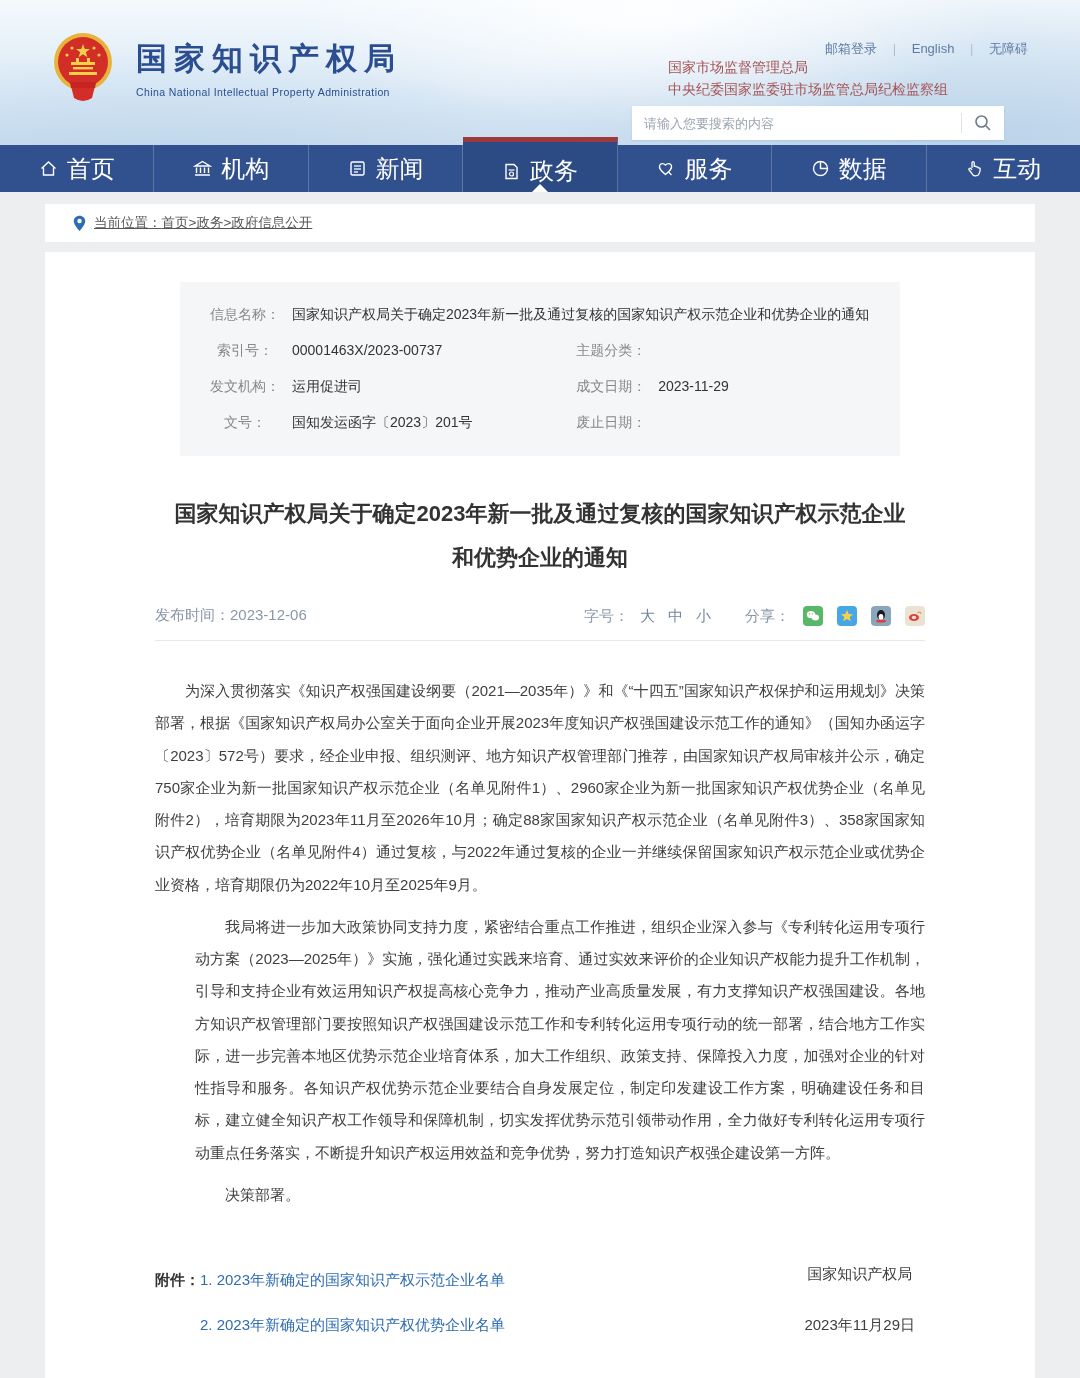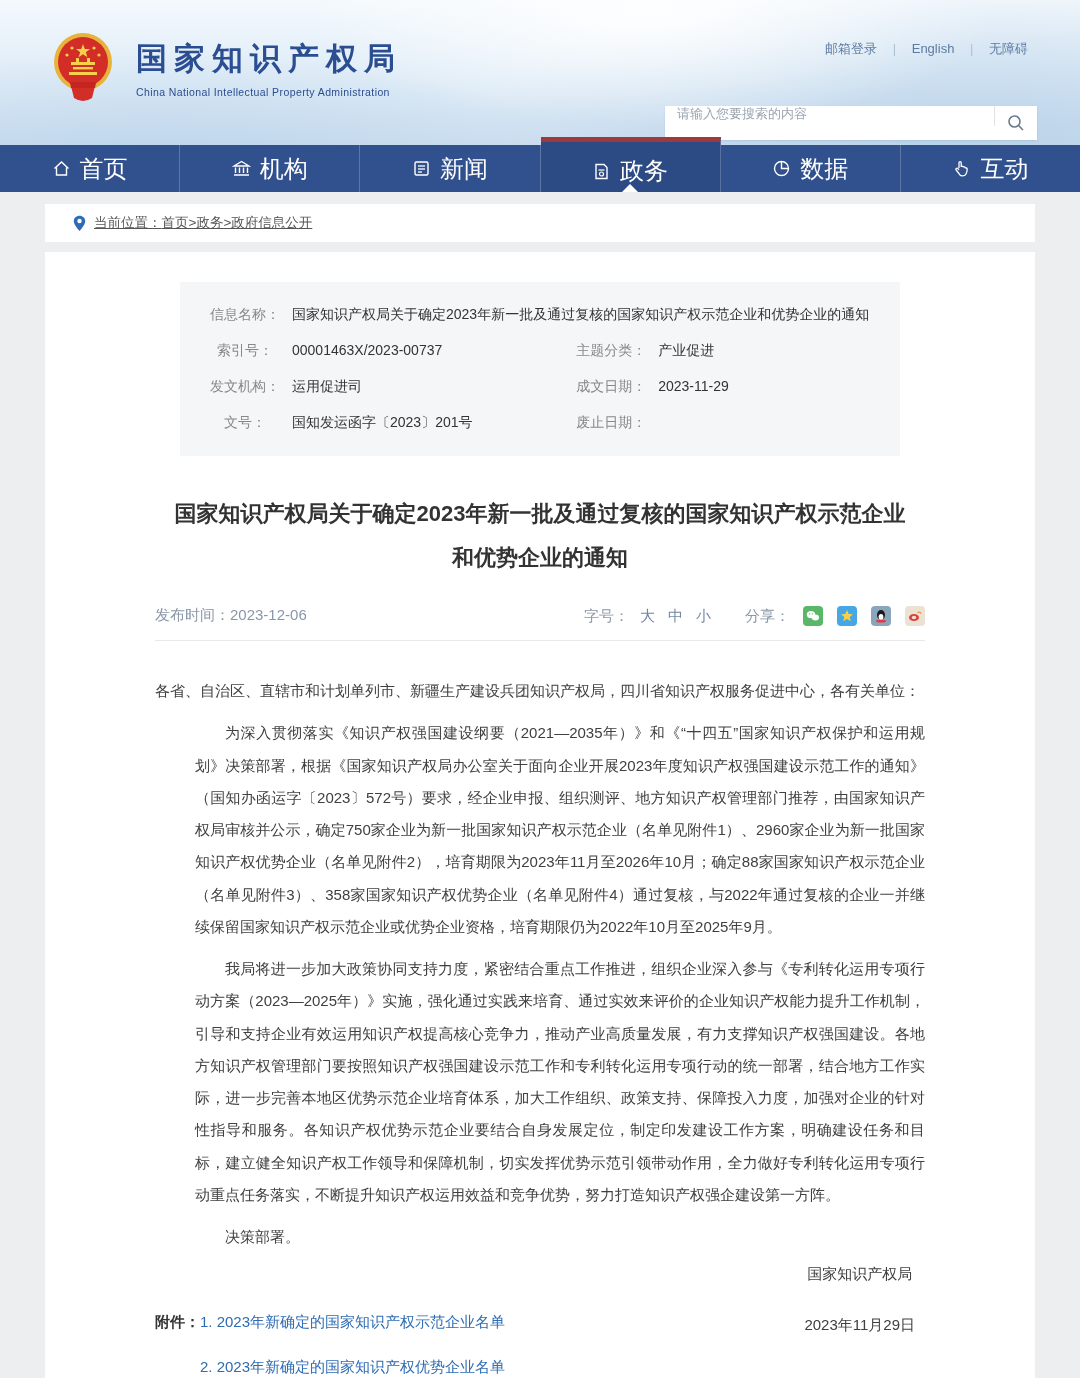--- a/index.html
+++ b/index.html
@@ -17,22 +17,22 @@
   .emblem { width:62px; height:72px; margin-right:22px; }
   .logo-text .cn { font-size:31px; font-weight:bold; color:#2b4e92; letter-spacing:7px; }
   .logo-text .en { font-size:10.5px; color:#2b4e92; margin-top:6px; letter-spacing:.4px; }
 
   .top-links { position:absolute; right:52px; top:40px; font-size:13px; color:#5d7ba2; }
   .top-links span.lnk { cursor:pointer; }
   .top-links span.sep { color:#aebfd4; margin:0 12px; }
 
   .org-lines { position:absolute; left:668px; top:56px; font-size:14px; color:#a65353; line-height:1.6; }
 
-  .search-bar { position:absolute; left:665px; top:106px; width:372px; height:34px; background:#fff;
-    display:flex; align-items:flex-start; box-shadow:0 1px 2px rgba(80,110,150,.15); }
+  .search-bar { position:absolute; left:632px; top:106px; width:372px; height:34px; background:#fff;
+    display:flex; align-items:center; box-shadow:0 1px 2px rgba(80,110,150,.15); }
   .search-bar input { flex:1; border:none; outline:none; font-size:13px; color:#444; padding:0 12px;
     font-family:"Liberation Sans", sans-serif; background:transparent; }
   .search-bar input::placeholder { color:#9aa5b1; }
   .search-divider { width:1px; height:20px; background:#dfe3e8; }
   .search-btn { width:42px; height:100%; display:flex; align-items:center; justify-content:center; cursor:pointer; }
 
   
   .main-nav { position:relative; height:47px; background:#31508e; display:flex; }
   .nav-item { flex:1; display:flex; align-items:center; justify-content:center; gap:9px;
     color:#fff; font-size:24px; cursor:pointer; border-right:1px solid rgba(255,255,255,.22); position:relative; }
@@ -110,20 +110,24 @@
   </div>
 
   <div class="top-links">
     <span class="lnk">邮箱登录</span>
     <span class="sep">|</span>
     <span class="lnk">English</span>
     <span class="sep">|</span>
     <span class="lnk">无障碍</span>
   </div>
 
+  <div class="org-lines">
+    <div>国家市场监督管理总局</div>
+    <div>中央纪委国家监委驻市场监管总局纪检监察组</div>
+  </div>
 
   <div class="search-bar">
     <input type="text" placeholder="请输入您要搜索的内容" style="">
     <div class="search-divider"></div>
     <div class="search-btn">
       <svg width="18" height="18" viewBox="0 0 18 18">
         <circle cx="7.5" cy="7.5" r="5.5" fill="none" stroke="#6b7a8c" stroke-width="1.6"></circle>
         <line x1="11.8" y1="11.8" x2="16" y2="16" stroke="#6b7a8c" stroke-width="1.6"></line>
       </svg>
     </div>
@@ -161,20 +165,29 @@
   <div class="nav-item active">
     <span class="nicon">
       <svg width="19" height="19" viewBox="0 0 19 19">
           <path d="M4 2.5 H12 L15 5.5 V16.5 H4 Z" fill="none" stroke="#fff" stroke-width="1.4"></path>
           <line x1="6.5" y1="8" x2="12.5" y2="8" stroke="#fff" stroke-width="1.2"></line>
           <circle cx="9.5" cy="12" r="2" fill="none" stroke="#fff" stroke-width="1.2"></circle>
         </svg>
     </span>
     <span>政务</span>
     <span class="tri"></span>
+  </div>
+  <div class="nav-item">
+    <span class="nicon">
+      <svg width="19" height="19" viewBox="0 0 19 19">
+          <path d="M9.5 15.5 C5 12 2.8 9.2 3.6 6.6 C4.3 4.4 7.2 3.8 9.5 6.1 C11.8 3.8 14.7 4.4 15.4 6.6 C16.2 9.2 14 12 9.5 15.5 Z" fill="none" stroke="#fff" stroke-width="1.4"></path>
+          <line x1="12" y1="12.5" x2="15.5" y2="16" stroke="#fff" stroke-width="1.3"></line>
+        </svg>
+    </span>
+    <span>服务</span>
   </div>
   <div class="nav-item">
     <span class="nicon">
       <svg width="19" height="19" viewBox="0 0 19 19">
           <circle cx="9.5" cy="9.5" r="7" fill="none" stroke="#fff" stroke-width="1.4"></circle>
           <path d="M9.5 2.5 V9.5 H16.5" fill="none" stroke="#fff" stroke-width="1.4"></path>
         </svg>
     </span>
     <span>数据</span>
   </div>
@@ -203,21 +216,20 @@
 
   <div class="meta-box">
     <div class="meta-row">
       <span class="meta-label">信息名称：</span>
       <span class="meta-value">国家知识产权局关于确定2023年新一批及通过复核的国家知识产权示范企业和优势企业的通知</span>
     </div>
     <div class="meta-row two">
       <span class="meta-label">索引号：</span>
       <span class="meta-value">00001463X/2023-00737</span>
       <span class="meta-label">主题分类：</span>
-      <span class="meta-value">产业促进</span>
     </div>
     <div class="meta-row two">
       <span class="meta-label">发文机构：</span>
       <span class="meta-value">运用促进司</span>
       <span class="meta-label">成文日期：</span>
       <span class="meta-value">2023-11-29</span>
     </div>
     <div class="meta-row two">
       <span class="meta-label">文号：</span>
       <span class="meta-value">国知发运函字〔2023〕201号</span>
@@ -267,21 +279,20 @@
               <path d="M9.5 2.8 C10.8 1.6 12.8 2.2 13 4" fill="none" stroke="#e09a34" stroke-width="1.1"></path>
             </svg>
         </span>
       </span>
     </div>
   </div>
 
   <div class="rule"></div>
 
   <div class="doc-body">
-    <p>各省、自治区、直辖市和计划单列市、新疆生产建设兵团知识产权局，四川省知识产权服务促进中心，各有关单位：</p>
     <p class="indent">为深入贯彻落实《知识产权强国建设纲要（2021—2035年）》和《“十四五”国家知识产权保护和运用规划》决策部署，根据《国家知识产权局办公室关于面向企业开展2023年度知识产权强国建设示范工作的通知》（国知办函运字〔2023〕572号）要求，经企业申报、组织测评、地方知识产权管理部门推荐，由国家知识产权局审核并公示，确定750家企业为新一批国家知识产权示范企业（名单见附件1）、2960家企业为新一批国家知识产权优势企业（名单见附件2），培育期限为2023年11月至2026年10月；确定88家国家知识产权示范企业（名单见附件3）、358家国家知识产权优势企业（名单见附件4）通过复核，与2022年通过复核的企业一并继续保留国家知识产权示范企业或优势企业资格，培育期限仍为2022年10月至2025年9月。</p>
     <p class="indent">我局将进一步加大政策协同支持力度，紧密结合重点工作推进，组织企业深入参与《专利转化运用专项行动方案（2023—2025年）》实施，强化通过实践来培育、通过实效来评价的企业知识产权能力提升工作机制，引导和支持企业有效运用知识产权提高核心竞争力，推动产业高质量发展，有力支撑知识产权强国建设。各地方知识产权管理部门要按照知识产权强国建设示范工作和专利转化运用专项行动的统一部署，结合地方工作实际，进一步完善本地区优势示范企业培育体系，加大工作组织、政策支持、保障投入力度，加强对企业的针对性指导和服务。各知识产权优势示范企业要结合自身发展定位，制定印发建设工作方案，明确建设任务和目标，建立健全知识产权工作领导和保障机制，切实发挥优势示范引领带动作用，全力做好专利转化运用专项行动重点任务落实，不断提升知识产权运用效益和竞争优势，努力打造知识产权强企建设第一方阵。</p>
     <p class="indent">决策部署。</p>
   </div>
 
   <div class="attach-block">
     <div class="attach-line">
       <span class="attach-label">附件：</span>
       <span class="attach-list">
         <a>1. 2023年新确定的国家知识产权示范企业名单</a>

